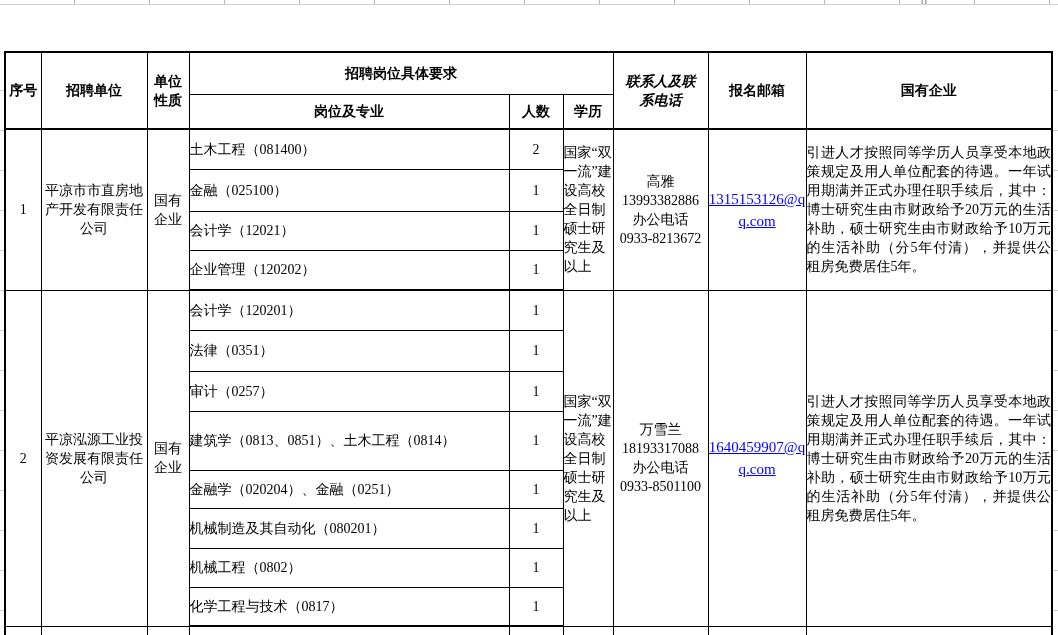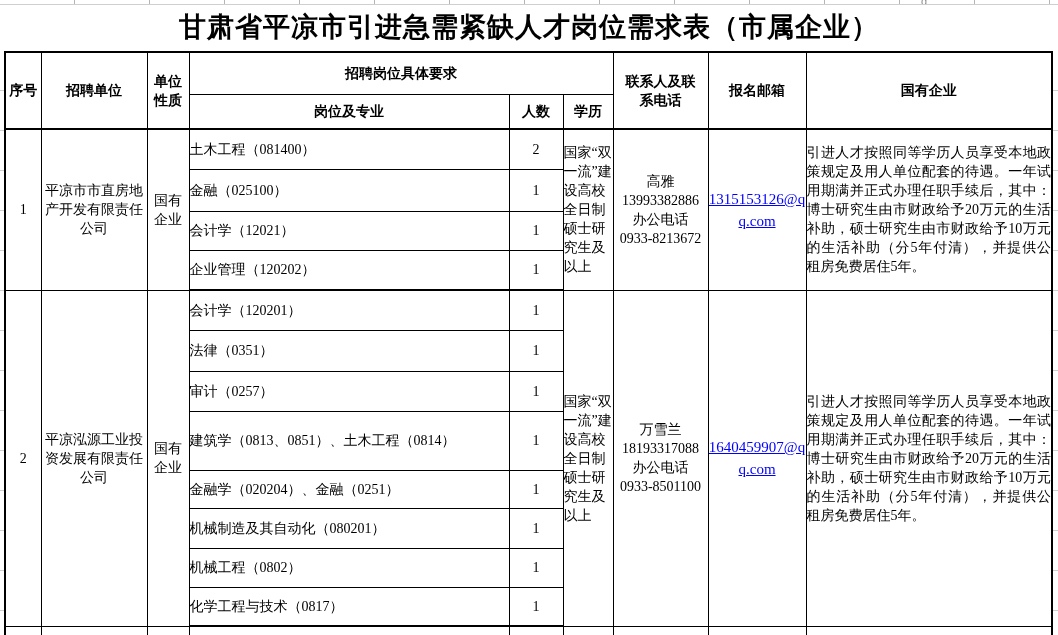--- a/index.html
+++ b/index.html
@@ -85,42 +85,41 @@
 <body>
 
 <div class="screen">
 
   <div class="top-strip">
     <span class="frag">g</span>
   </div>
   <div class="gutter gutter-left"></div>
   <div class="gutter gutter-right"></div>
 
-  <div class="doc-title">甘肃省平凉市引进急需紧缺人才岗位需求表（市属企业）</div>
 
   <table class="sheet">
     <colgroup>
       <col style="width:36px">
         <col style="width:106px">
         <col style="width:42px">
       <col style="width:320px">
         <col style="width:54px">
         <col style="width:50px">
       <col style="width:95px">
         <col style="width:98px">
         <col style="width:246px">
     </colgroup>
 
     <thead>
       <tr class="h1" style="height:42px">
         <th rowspan="2">序号</th>
         <th rowspan="2">招聘单位</th>
         <th rowspan="2" style="padding:0 6px;word-break:break-all;">单位性质</th>
         <th colspan="3">招聘岗位具体要求</th>
-        <th rowspan="2" style="padding:0 8px;word-break:break-all;line-break:anywhere;">联系人及联系电话</th>
+        <th rowspan="2" style="padding:0 8px;word-break:break-all;line-break:anywhere;font-style:italic;">联系人及联系电话</th>
         <th rowspan="2">报名邮箱</th>
         <th rowspan="2">国有企业</th>
       </tr>
       <tr class="h2" style="height:35px">
         <th>岗位及专业</th>
         <th>人数</th>
         <th>学历</th>
       </tr>
     </thead>
 

